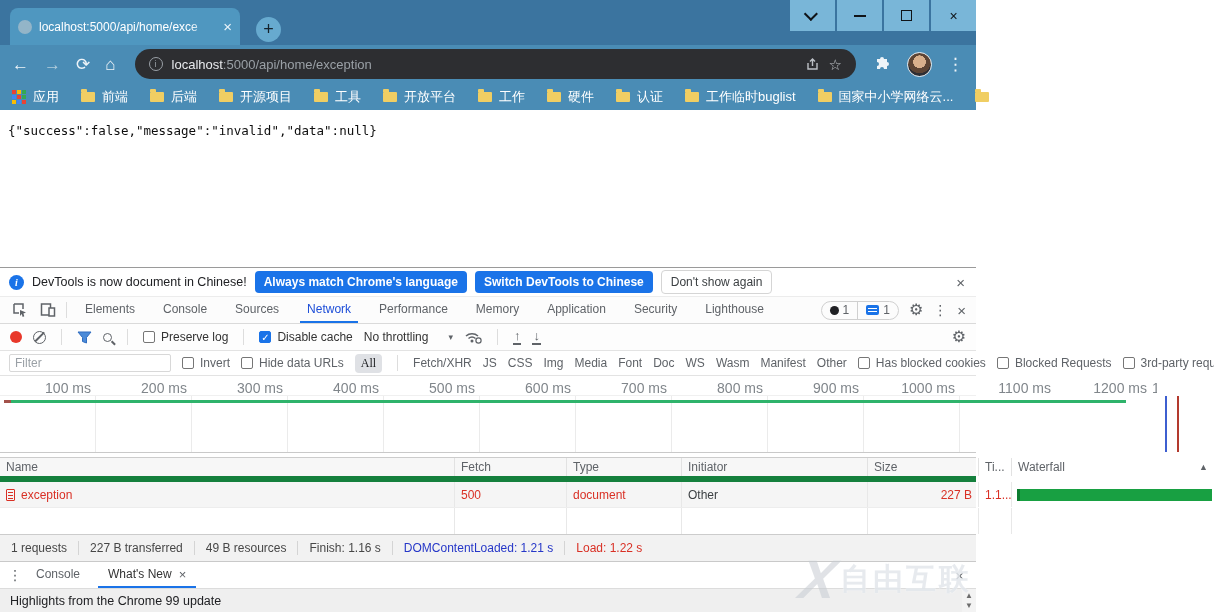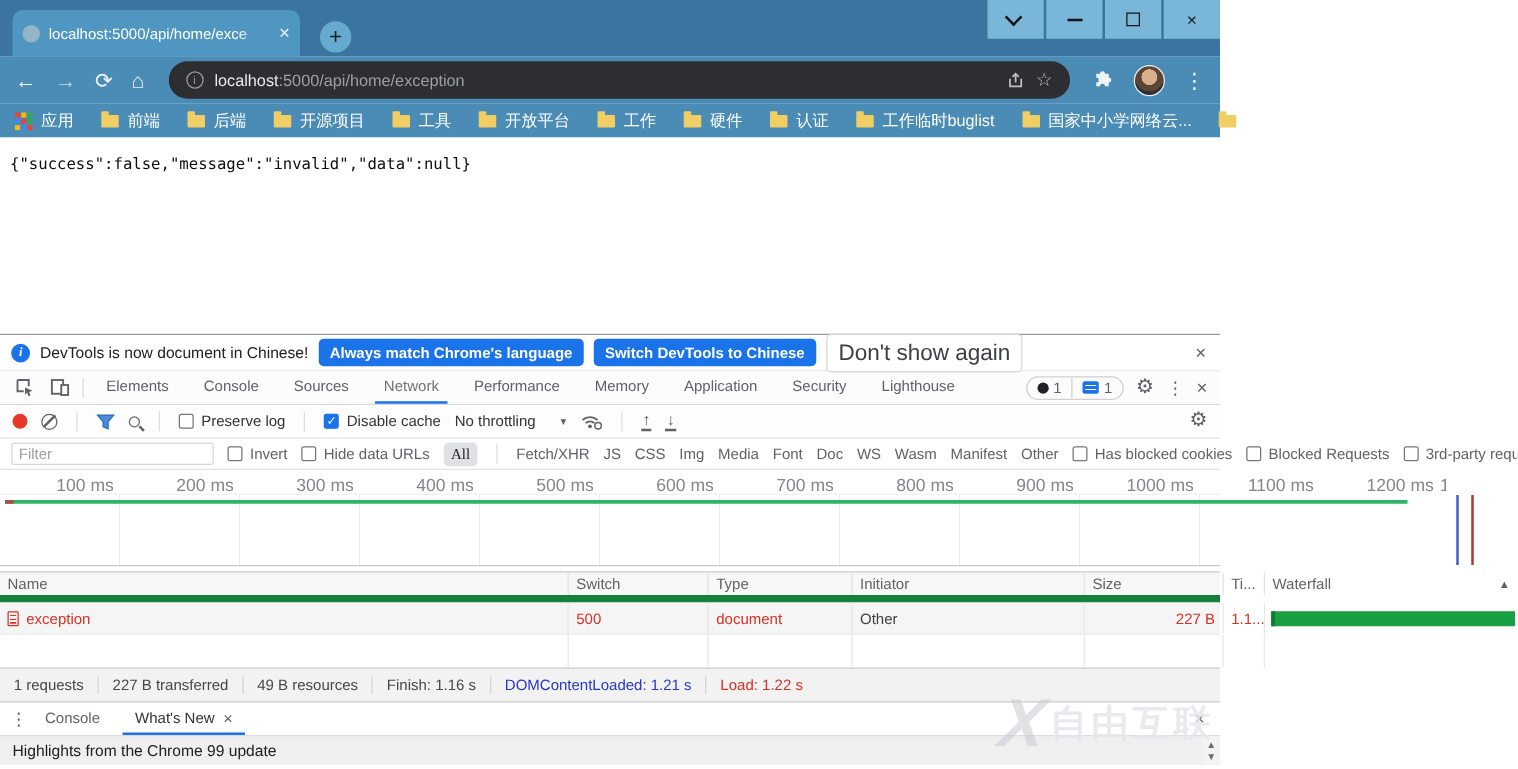--- a/index.html
+++ b/index.html
@@ -47,29 +47,29 @@
                     background:repeating-linear-gradient(#fff 0 1.4px, transparent 1.4px 3.4px); }
 
   
   .page { height:157px; background:#fff; padding:13px 8px 0; font-family:"DejaVu Sans Mono",monospace; font-size:12.5px; color:#0e0e0e; }
 
   
   .devtools { border-top:1px solid #9a9a9a; }
   .notif { height:29px; display:flex; align-items:center; gap:8px; padding:0 9px; background:#fff; font-size:12.5px; color:#202124; position:relative; border-bottom:1px solid #ececec; }
   .info-blue { width:15px; height:15px; border-radius:50%; background:#1a73e8; color:#fff; font-size:10px; font-family:"Liberation Serif",serif; font-style:italic; font-weight:700; display:flex; align-items:center; justify-content:center; flex:none; }
   .btn-blue { background:#1a73e8; color:#fff; border:none; border-radius:4px; padding:4px 9px; font-weight:700; font-size:12px; font-family:inherit; }
-  .btn-plain { background:#fff; color:#3c4043; border:1px solid #d5d5d5; border-radius:4px; padding:4px 9px; font-size:18px; font-family:inherit; }
+  .btn-plain { background:#fff; color:#3c4043; border:1px solid #d5d5d5; border-radius:4px; padding:4px 9px; font-size:12px; font-family:inherit; }
   .x-btn { color:#5f6368; font-size:15px; line-height:1; }
   .notif .x-btn { position:absolute; right:11px; }
 
   .dt-tabs { height:27px; border-bottom:1px solid #dadada; display:flex; align-items:center; background:#fcfcfc; color:#5f6368; font-size:12px; padding-left:6px; }
   .tool-ic { margin:0 6px; display:flex; align-items:center; }
   .vsep { width:1px; height:16px; background:#ddd; margin:0 4px; flex:none; }
   .dt-tab { padding:0 7px; margin:0 7px; height:100%; display:flex; align-items:center; border-bottom:2px solid transparent; white-space:nowrap; }
-  .dt-tab.active { color:#737373; border-bottom-color:#1a73e8; }
+  .dt-tab.active { color:#1d4ed8; border-bottom-color:#1a73e8; }
   .dt-right { margin-left:auto; display:flex; align-items:center; gap:10px; padding-right:10px; }
   .badge-pill { display:flex; align-items:center; border:1px solid #d0d0d0; border-radius:12px; overflow:hidden; height:19px; }
   .badge { display:flex; align-items:center; gap:4px; padding:0 8px; height:100%; }
   .badge + .badge { border-left:1px solid #d0d0d0; }
   .dot-black { width:9px; height:9px; border-radius:50%; background:#202124; }
   .bubble { width:13px; height:10px; background:#1a73e8; border-radius:2px; position:relative; }
   .bubble::before { content:""; position:absolute; left:2px; right:2px; top:2.5px; height:4.5px;
                     background:repeating-linear-gradient(#fff 0 1.2px, transparent 1.2px 3.2px); }
   .gear { color:#5f6368; font-size:16px; line-height:1; }
   .kebab { color:#5f6368; font-size:14px; line-height:1; }
@@ -403,21 +403,21 @@
 
     <div class="band">
       <div class="ov-bar"></div>
       <div class="vline blue"></div>
       <div class="vline red"></div>
     </div>
     <div class="gap4"></div>
 
     <div class="grid7 tbl-head">
       <div>Name</div>
-      <div>Switch</div>
+      <div>Fetch</div>
       <div>Type</div>
       <div>Initiator</div>
       <div>Size</div>
       <div>Ti...</div>
       <div>
           <span>Waterfall</span>
           <span class="sort-arr">▲</span>
         </div>
     </div>
     <div class="grid7 tbl-row">

